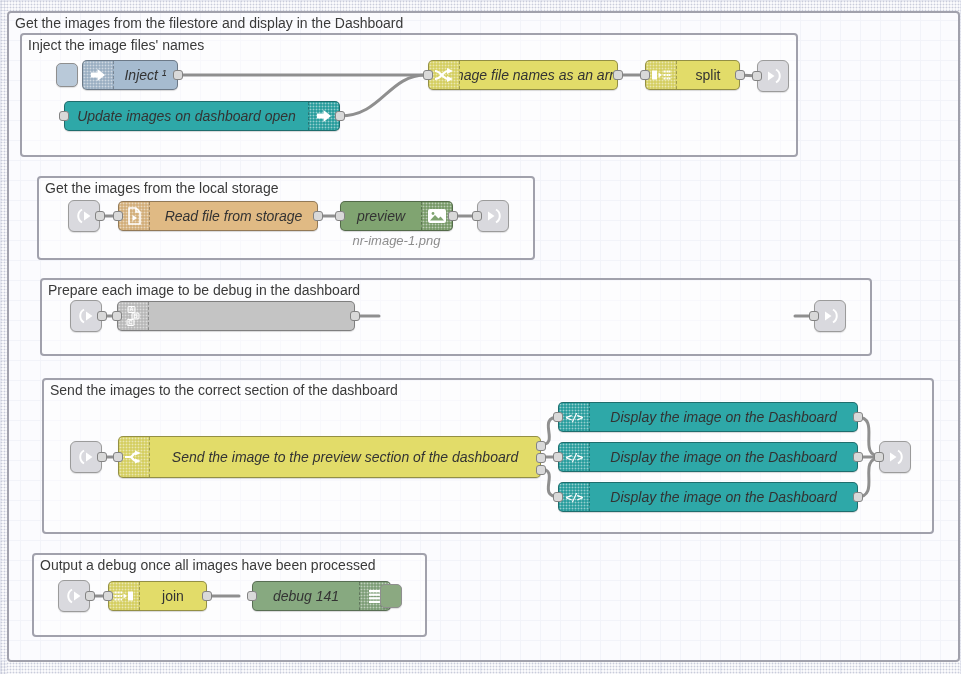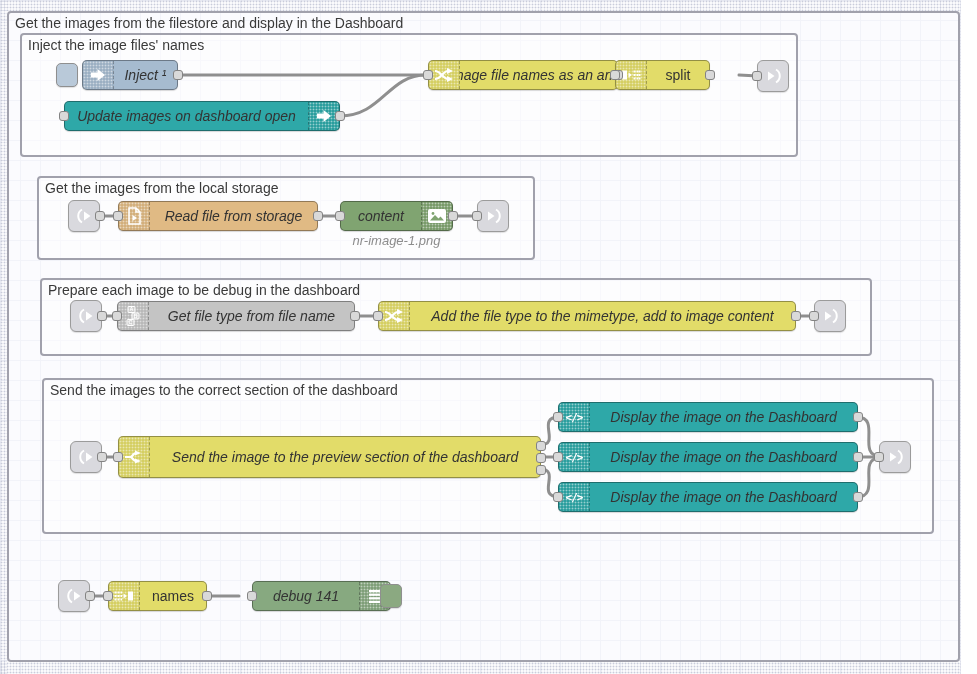--- a/index.html
+++ b/index.html
@@ -77,21 +77,21 @@
   }
   .code-icon{color:#fff;font-weight:bold;font-size:11px;font-family:"DejaVu Sans Mono", monospace;letter-spacing:-1px;}
   .status-text{
     position:absolute;font-size:13px;color:#8d8d8d;text-align:center;white-space:nowrap;font-style:italic;
   }
   
   #n-inject-btn{left:56px;top:63px;background:#b9c9d9;}
   #n-inject{left:82px;top:60px;width:96px;background:#a6bbcf;}
   #n-uictl{left:64px;top:101px;width:276px;background:#2ea8a8;}
   #n-change1{left:428px;top:60px;width:190px;background:#e2dc69;}
-  #n-split{left:615px;top:60px;width:95px;background:#e2dc69;text-align:right;}
+  #n-split{left:645px;top:60px;width:95px;background:#e2dc69;text-align:right;}
   #n-linkout1{left:757px;top:60px;}
   #n-linkin2{left:68px;top:200px;}
   #n-file{left:118px;top:201px;width:200px;background:#e0ba84;}
   #n-preview{left:340px;top:201px;width:113px;background:#80a471;}
   #status-preview{left:330px;top:233px;width:133px;}
   #n-linkout2{left:477px;top:200px;}
   #n-linkin3{left:70px;top:300px;}
   #n-string{left:117px;top:301px;width:238px;background:#c4c4c4;}
   #n-change2{left:378px;top:301px;width:418px;background:#e2dc69;}
   #n-linkout3{left:814px;top:300px;}
@@ -124,20 +124,23 @@
   </div>
   <div class="group" id="g-2">
     <span class="glabel">Get the images from the local storage</span>
   </div>
   <div class="group" id="g-3">
     <span class="glabel">Prepare each image to be debug in the dashboard</span>
   </div>
   <div class="group" id="g-4">
     <span class="glabel">Send the images to the correct section of the dashboard</span>
   </div>
+  <div class="group" id="g-5">
+    <span class="glabel">Output a debug once all images have been processed</span>
+  </div>
 
   <svg id="wires">
     <path d="M180,75 L428,75"></path>
     <path d="M340,116 C382,116 388,75 426,75"></path>
     <path d="M617,75 L646,75"></path>
     <path d="M739,75 L758,76"></path>
     <path d="M99,216 L119,216"></path>
     <path d="M317,216 L341,216"></path>
     <path d="M452,216 L478,216"></path>
     <path d="M101,316 L118,316"></path>
@@ -237,21 +240,21 @@
         <path d="M10 1 V5 H14" stroke="#fff" stroke-width="1.6" fill="none"></path>
         <path d="M6.5 8 L11 11 L6.5 14 Z" fill="#fff"></path>
       </svg>
     </span>
     <span class="nlabel">Read file from storage</span>
     <span class="port in"></span>
     <span class="port out"></span>
   </div>
 
   <div class="node" id="n-preview">
-    <span class="nlabel">content</span>
+    <span class="nlabel">preview</span>
     <span class="icon-region right">
       <svg width="20" height="16" viewBox="0 0 20 16">
         <rect x="1" y="1" width="18" height="14" rx="2" fill="#fff"></rect>
         <circle cx="6" cy="5.5" r="1.4" fill="#80a471"></circle>
         <path d="M3 12.5 L8 7 L11.5 10.5 L13.5 8.5 L17 12.5 Z" fill="#80a471"></path>
       </svg>
     </span>
     <span class="port in"></span>
     <span class="port out"></span>
   </div>
@@ -281,38 +284,24 @@
           <rect x="8" y="7" width="7" height="6" rx="1"></rect>
           <rect x="3" y="13.5" width="7" height="6" rx="1"></rect>
         </g>
         <g font-family="Liberation Sans, sans-serif" font-size="5.5" font-weight="bold" fill="#fff" text-anchor="middle">
           <text x="7.5" y="5.2">A</text>
             <text x="11.5" y="11.7">B</text>
             <text x="6.5" y="18.2">C</text>
         </g>
       </svg>
     </span>
-    <span class="nlabel">Get file type from file name</span>
-    <span class="port in"></span>
-    <span class="port out"></span>
-  </div>
-
-  <div class="node" id="n-change2">
-    <span class="icon-region left">
-      <svg width="20" height="16" viewBox="0 0 20 16">
-        <path d="M1 4 C7 4 9 12 14 12" stroke="#fff" stroke-width="2.2" fill="none"></path>
-        <path d="M1 12 C7 12 9 4 14 4" stroke="#fff" stroke-width="2.2" fill="none"></path>
-        <path d="M13 9 L19 12 L13 15 Z" fill="#fff"></path>
-          <path d="M13 1 L19 4 L13 7 Z" fill="#fff"></path>
-      </svg>
-    </span>
-    <span class="nlabel">Add the file type to the mimetype, add to image content</span>
-    <span class="port in"></span>
-    <span class="port out"></span>
-  </div>
+    <span class="port in"></span>
+    <span class="port out"></span>
+  </div>
+
 
   <div class="link-node" id="n-linkout3">
     <svg width="17" height="16" viewBox="0 0 17 16">
       <path d="M3 3.5 L9.5 8 L3 12.5 Z" fill="#fff"></path>
       <path d="M11 1.5 A7.5 7.5 0 0 1 11 14.5" stroke="#fff" stroke-width="2" fill="none"></path>
     </svg>
     <span class="port in"></span>
   </div>
 
   <div class="link-node" id="n-linkin4">
@@ -391,21 +380,21 @@
             <rect x="3.5" y="6" width="2" height="2"></rect>
             <rect x="6.5" y="6" width="1.5" height="2"></rect>
           <rect x="0.5" y="9.5" width="2" height="2"></rect>
             <rect x="3.5" y="9.5" width="2" height="2"></rect>
             <rect x="6.5" y="9.5" width="1.5" height="2"></rect>
         </g>
         <path d="M9.5 4.5 L13 7 L9.5 9.5 Z" fill="#fff"></path>
         <rect x="14" y="2.5" width="5" height="9" fill="#fff"></rect>
       </svg>
     </span>
-    <span class="nlabel upright">names</span>
+    <span class="nlabel upright">join</span>
     <span class="port in"></span>
     <span class="port out"></span>
   </div>
 
   <div class="node" id="n-debug">
     <span class="nlabel">debug 141</span>
     <span class="icon-region right">
       <svg width="16" height="16" viewBox="0 0 16 16">
         <g fill="#fff">
           <rect x="2" y="2" width="12" height="2.2"></rect>

